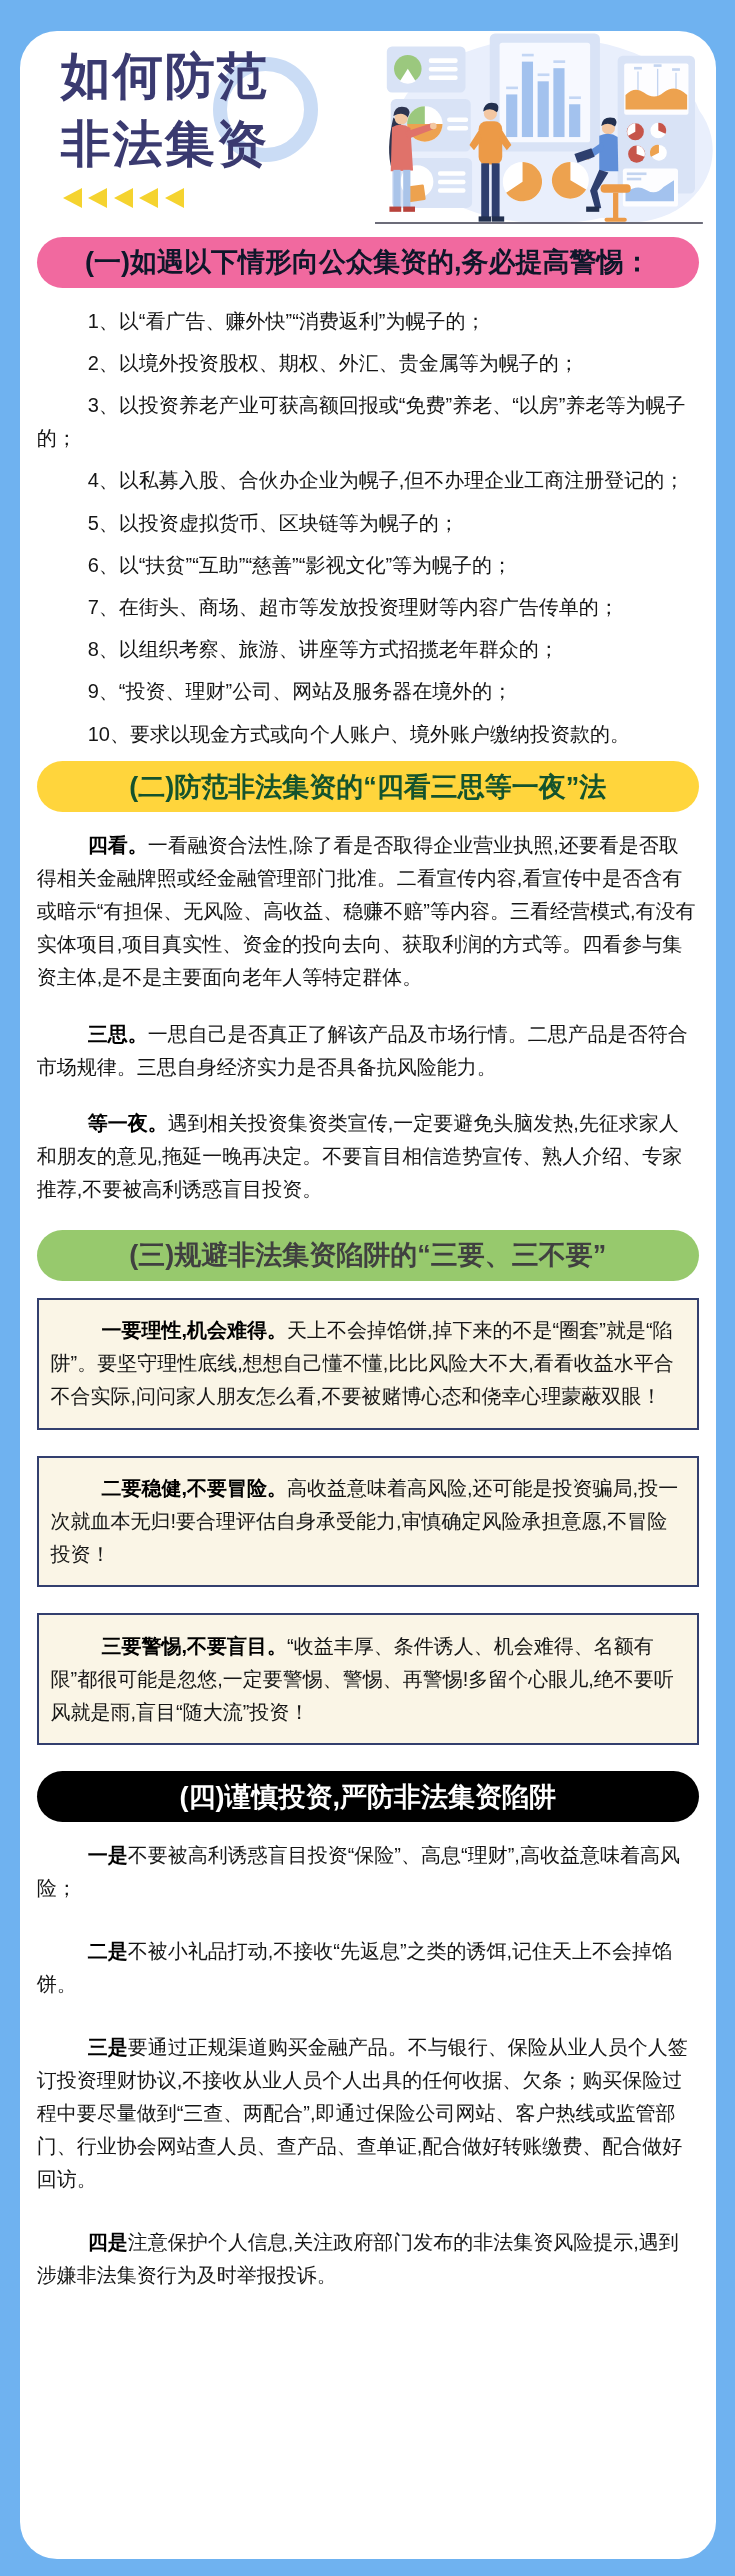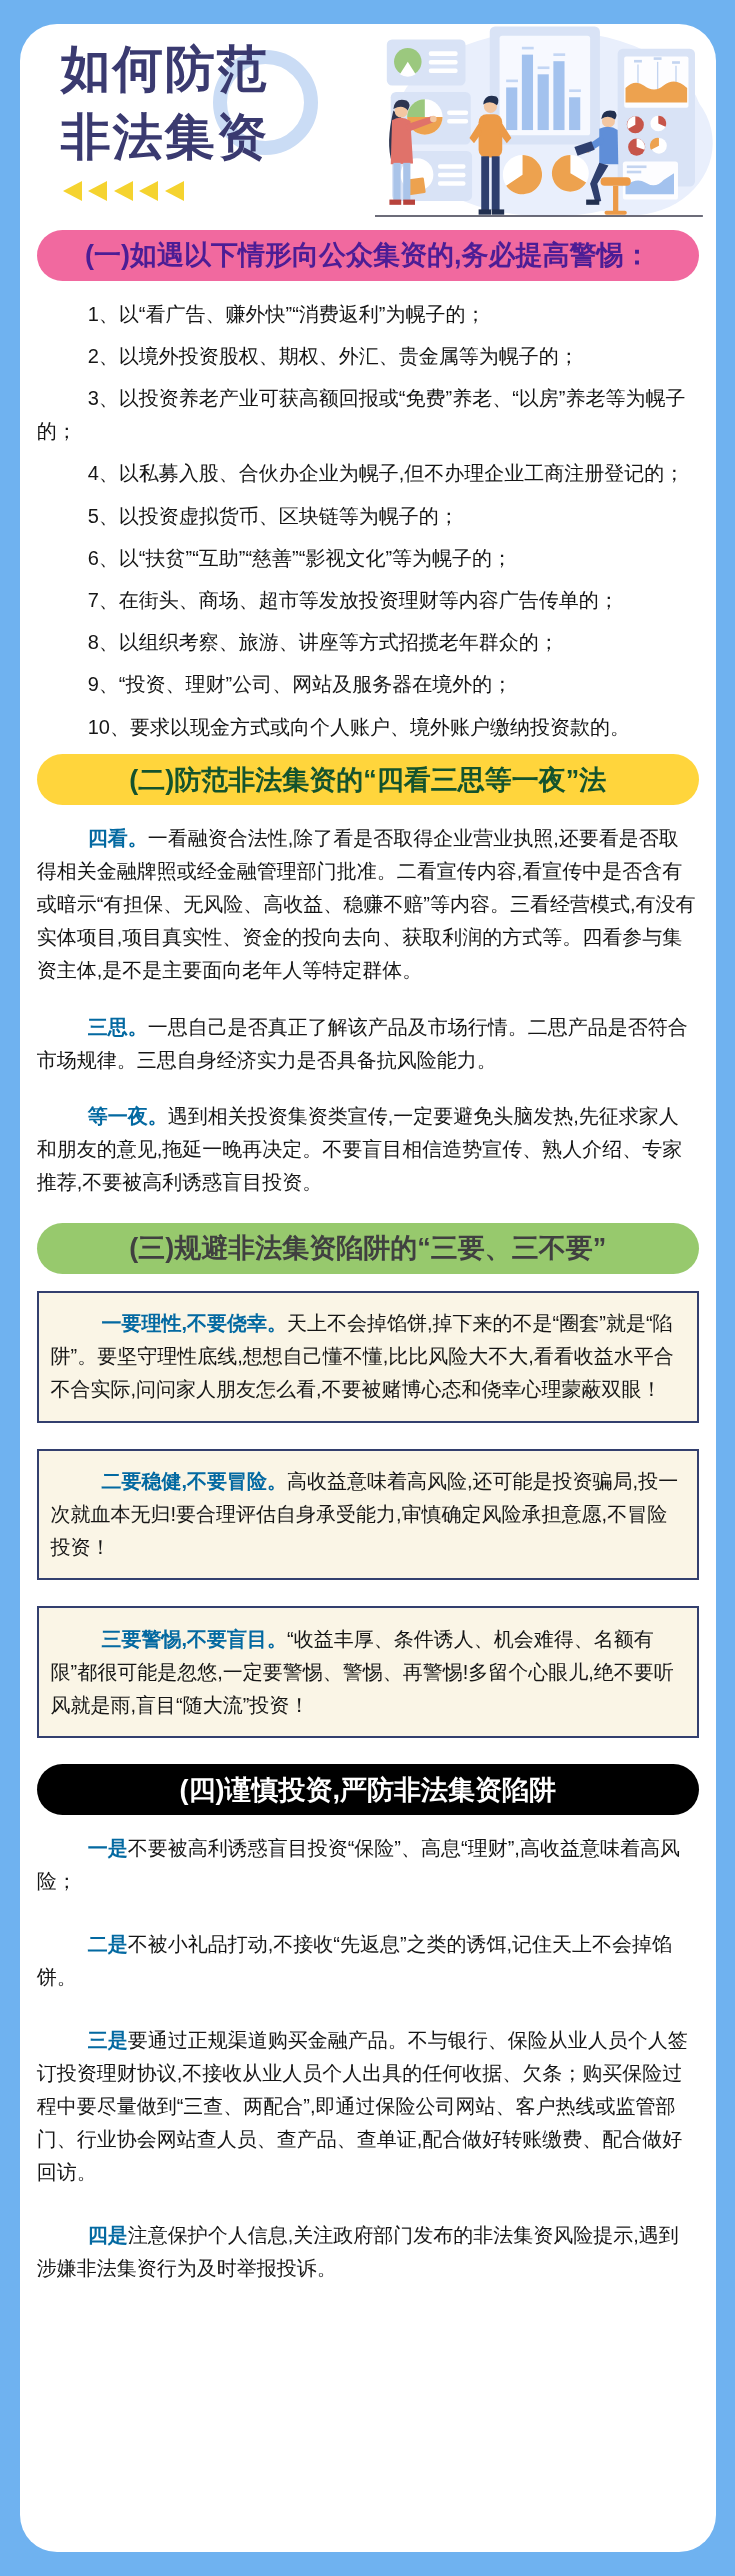--- a/index.html
+++ b/index.html
@@ -1,42 +1,42 @@
 <!DOCTYPE html>
 <html style="font-size:10.5px"><head>
 <meta charset="utf-8">
 <style>
   html,body{margin:0;padding:0;background:#6fb2f0;}
   .page{position:relative;width:735px;height:2576px;background:#6fb2f0;overflow:hidden;
         font-family:"Liberation Sans","DejaVu Sans",sans-serif;}
-  .card{position:absolute;left:19.7px;top:24px;width:696px;height:2528px;background:#ffffff;
+  .card{position:absolute;left:19.7px;top:31px;width:696px;height:2528px;background:#ffffff;
         border-radius:37px;overflow:hidden;}
   
   .hero{position:relative;height:198px;}
   .hero-ring{position:absolute;left:193px;top:26px;width:77px;height:77px;
              border:14.4px solid #cadcf5;border-radius:50%;z-index:1;}
   .hero-title{position:absolute;left:41px;top:10.5px;z-index:2;font-size:50px;line-height:68px;
               font-weight:800;color:#3a3a70;letter-spacing:2px;}
   .hero-arrows{position:absolute;left:43px;top:157px;display:flex;gap:6.6px;z-index:2;}
   .arrow{width:0;height:0;border-top:10.5px solid transparent;border-bottom:10.5px solid transparent;
          border-right:19px solid #f5d32f;}
   .hero-art{position:absolute;right:0;top:1.3px;z-index:0;}
   
   .content{padding:0 17px;}
   .pill{height:51px;border-radius:27.5px;display:flex;align-items:center;justify-content:center;
         font-size:27px;font-weight:800;margin:7.9px 0 17px;white-space:nowrap;}
-  .pill1{background:#f1699f;color:#4c1d95;}
+  .pill1{background:#f1699f;color:#0f172a;}
   .pill2{background:#ffd53c;color:#14532d;margin-top:10.5px;}
   .pill3{background:#97c96d;color:#404040;margin-top:17px;}
   .pill4{background:#000000;color:#ffffff;margin-top:3.9px;}
   .item,.para,.warnbox p{font-size:20px;line-height:33px;color:#161616;font-weight:500;
         text-indent:2.55em;margin:0;}
   .item{margin-bottom:9.2px;}
   .para{margin-bottom:23.6px;}
-  .para b,.warnbox b{font-weight:900;color:#0369a1;}
+  .para b,.warnbox b{font-weight:900;color:#000000;}
   .s4para{margin-bottom:30px;}
   .warnbox{border:2.6px solid #333f6e;background:#faf5e6;padding:14.4px 11.8px;margin:0 0 26px;}
 </style>
 </head>
 <body>
 
 <div class="page">
   <div class="card">
 
     <div class="hero">
@@ -172,21 +172,21 @@
       <p class="item">9、“投资、理财”公司、网站及服务器在境外的；</p>
       <p class="item">10、要求以现金方式或向个人账户、境外账户缴纳投资款的。</p>
 
       <div class="pill pill2">(二)防范非法集资的“四看三思等一夜”法</div>
       <p class="para"><b>四看。</b><span>一看融资合法性,除了看是否取得企业营业执照,还要看是否取得相关金融牌照或经金融管理部门批准。二看宣传内容,看宣传中是否含有或暗示“有担保、无风险、高收益、稳赚不赔”等内容。三看经营模式,有没有实体项目,项目真实性、资金的投向去向、获取利润的方式等。四看参与集资主体,是不是主要面向老年人等特定群体。</span></p>
       <p class="para"><b>三思。</b><span>一思自己是否真正了解该产品及市场行情。二思产品是否符合市场规律。三思自身经济实力是否具备抗风险能力。</span></p>
       <p class="para"><b>等一夜。</b><span>遇到相关投资集资类宣传,一定要避免头脑发热,先征求家人和朋友的意见,拖延一晚再决定。不要盲目相信造势宣传、熟人介绍、专家推荐,不要被高利诱惑盲目投资。</span></p>
 
       <div class="pill pill3">(三)规避非法集资陷阱的“三要、三不要”</div>
       <div class="warnbox">
-        <p><b>一要理性,不要侥幸。</b><span>天上不会掉馅饼,掉下来的不是“圈套”就是“陷阱”。要坚守理性底线,想想自己懂不懂,比比风险大不大,看看收益水平合不合实际,问问家人朋友怎么看,不要被赌博心态和侥幸心理蒙蔽双眼！</span></p>
+        <p><b>一要理性,机会难得。</b><span>天上不会掉馅饼,掉下来的不是“圈套”就是“陷阱”。要坚守理性底线,想想自己懂不懂,比比风险大不大,看看收益水平合不合实际,问问家人朋友怎么看,不要被赌博心态和侥幸心理蒙蔽双眼！</span></p>
       </div>
       <div class="warnbox">
         <p><b>二要稳健,不要冒险。</b><span>高收益意味着高风险,还可能是投资骗局,投一次就血本无归!要合理评估自身承受能力,审慎确定风险承担意愿,不冒险投资！</span></p>
       </div>
       <div class="warnbox">
         <p><b>三要警惕,不要盲目。</b><span>“收益丰厚、条件诱人、机会难得、名额有限”都很可能是忽悠,一定要警惕、警惕、再警惕!多留个心眼儿,绝不要听风就是雨,盲目“随大流”投资！</span></p>
       </div>
 
       <div class="pill pill4">(四)谨慎投资,严防非法集资陷阱</div>
       <p class="para s4para"><b>一是</b><span>不要被高利诱惑盲目投资“保险”、高息“理财”,高收益意味着高风险；</span></p>

